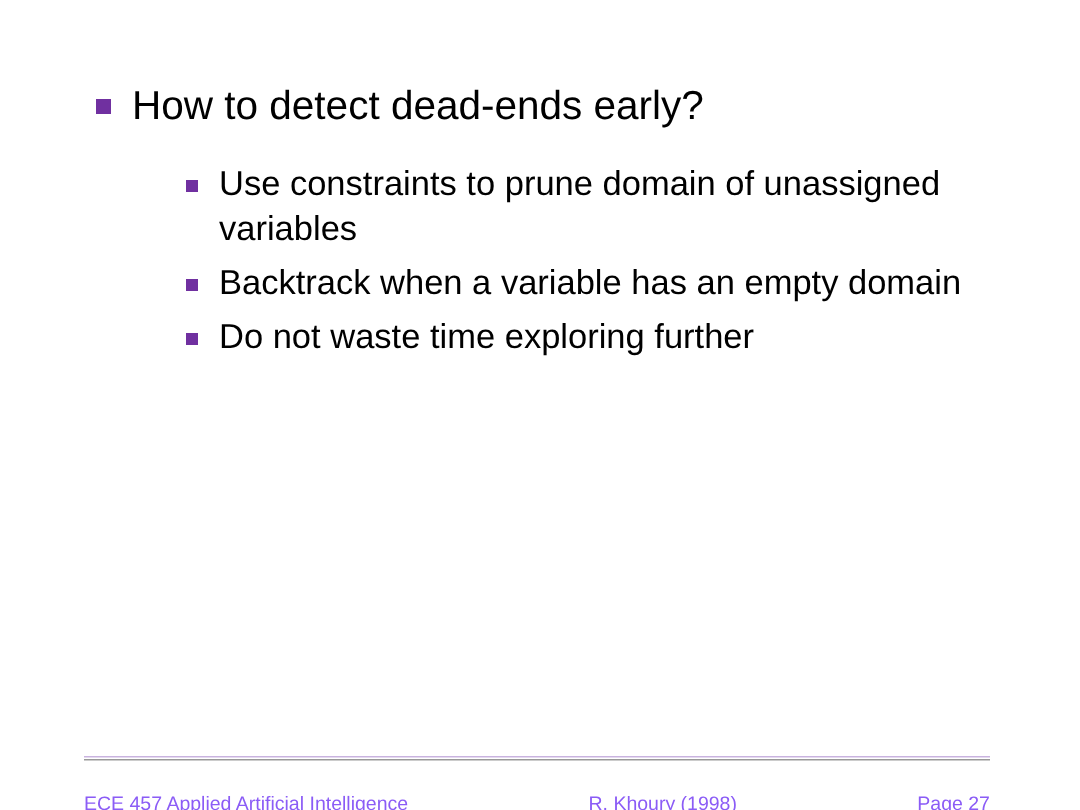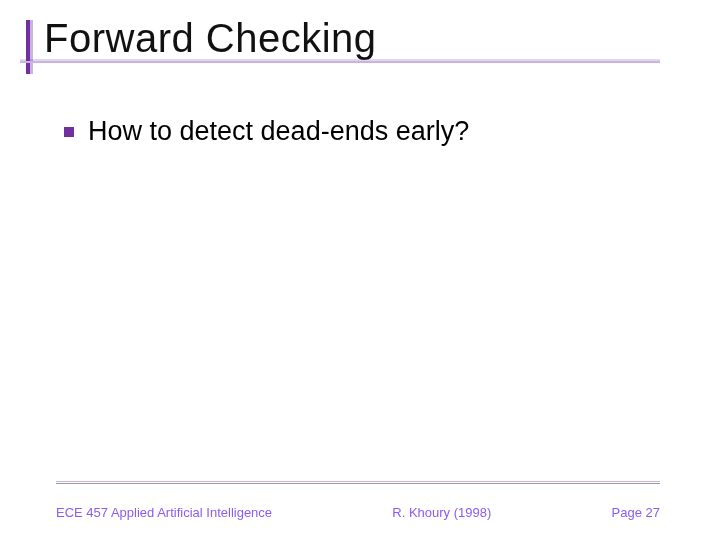--- a/index.html
+++ b/index.html
@@ -21,32 +21,41 @@
   .sq-sm { width: 8px; height: 8px; background: #7030a0; flex: 0 0 8px; margin-top: 12px; }
   .footer-rule { position: absolute; left: 56px; right: 60px; bottom: 56px; height: 1px; background: #999; }
   .footer-rule::before { content: ""; position: absolute; left: 0; top: -2px; width: 100%; height: 1px; background: #c9b3df; }
   .footer { position: absolute; left: 0; right: 0; bottom: 20px; display: flex; justify-content: space-between; padding: 0 60px 0 56px; font-size: 13px; color: #8b5cf6; }
 </style>
 </head>
 <body>
 
 <div class="slide">
 
-  <div class="title-block">
-    <div class="title-rule-v"></div>
-    <div class="title-text">Forward Checking</div>
-    <div class="title-underline"></div>
-  </div>
 
   <div class="body">
     <div class="lvl1">
       <div class="sq"></div>
       <div class="txt">How to detect dead-ends early?</div>
     </div>
 
+    <div class="lvl2-wrap">
+      <div class="lvl2">
+        <div class="sq-sm"></div>
+        <div class="txt">Use constraints to prune domain of unassigned variables</div>
+      </div>
+      <div class="lvl2">
+        <div class="sq-sm"></div>
+        <div class="txt">Backtrack when a variable has an empty domain</div>
+      </div>
+      <div class="lvl2">
+        <div class="sq-sm"></div>
+        <div class="txt">Do not waste time exploring further</div>
+      </div>
+    </div>
   </div>
 
   <div class="footer-rule"></div>
   <div class="footer">
     <span>ECE 457 Applied Artificial Intelligence</span>
     <span>R. Khoury (1998)</span>
     <span>Page 27</span>
   </div>
 
 </div>

